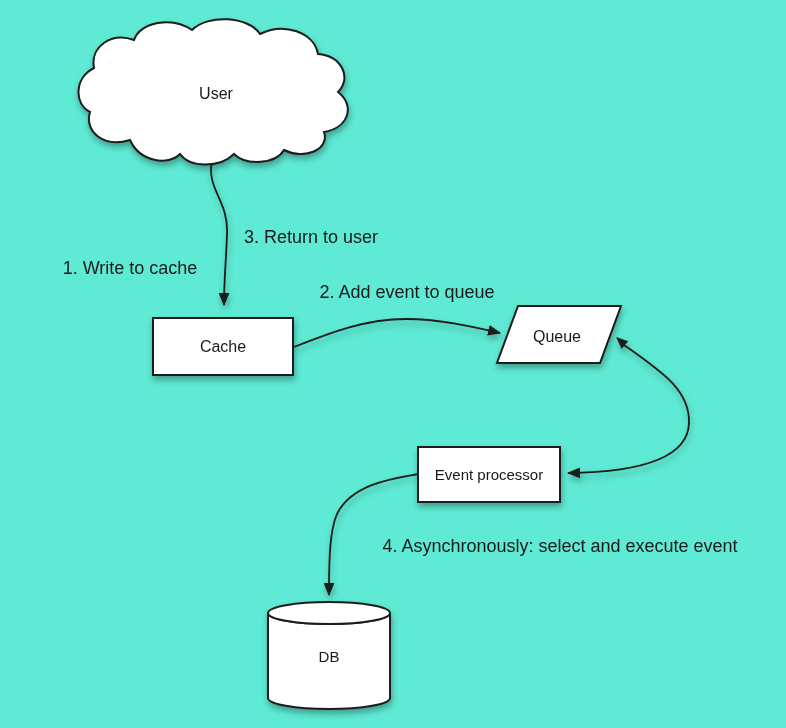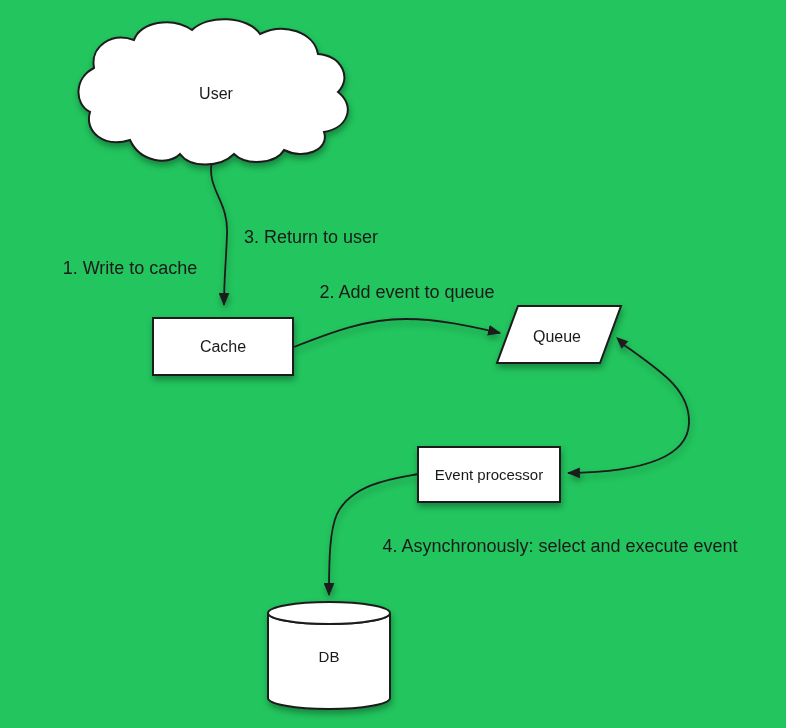--- a/index.html
+++ b/index.html
@@ -7,21 +7,21 @@
     padding: 0;
     background: #ffffff;
     width: 786px;
     height: 728px;
     overflow: hidden;
   }
   .canvas {
     position: relative;
     width: 786px;
     height: 728px;
-    background: #22c55e;
+    background: #5eead4;
   }
   svg {
     display: block;
   }
   svg text {
     font-family: "Liberation Sans", sans-serif;
     fill: #1a1a1a;
   }
   .node-shape {
     fill: #ffffff;

